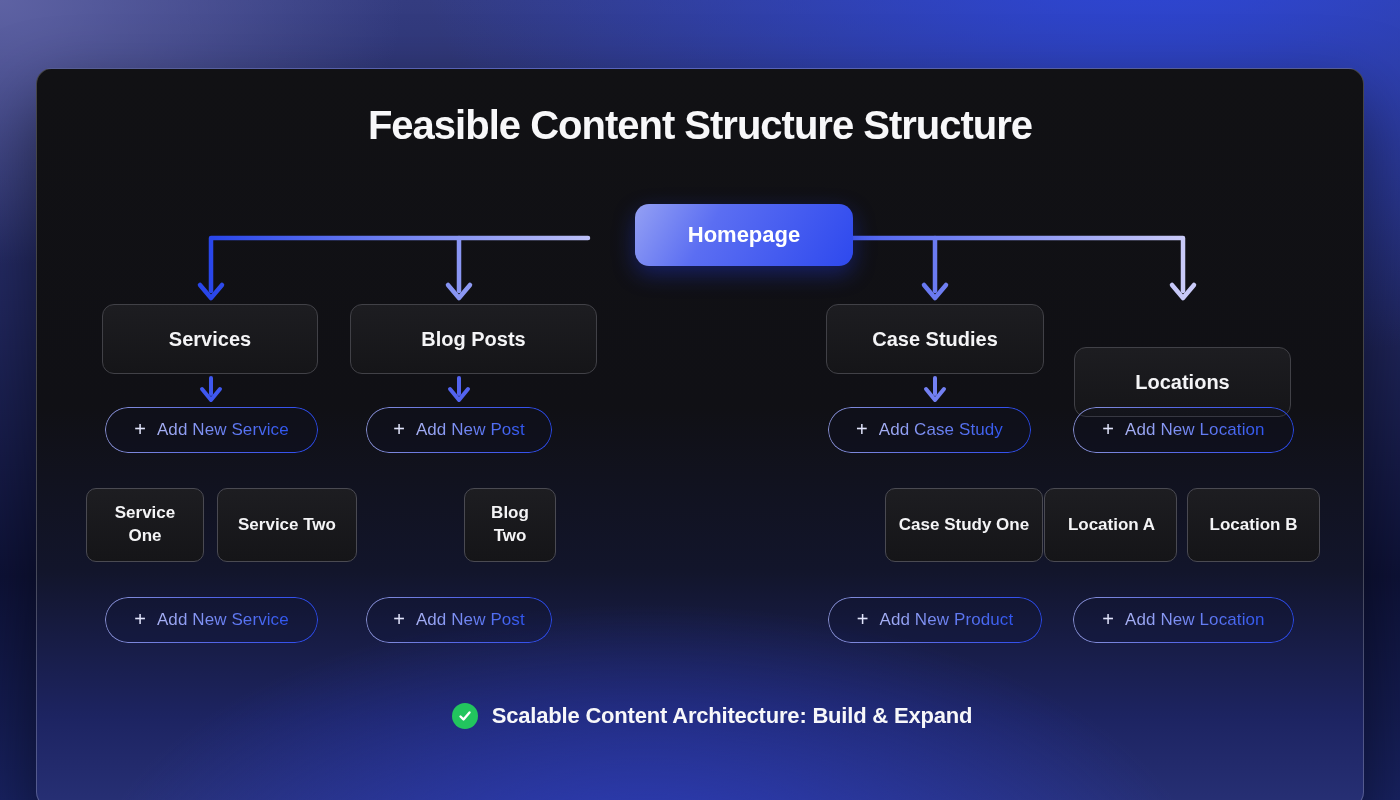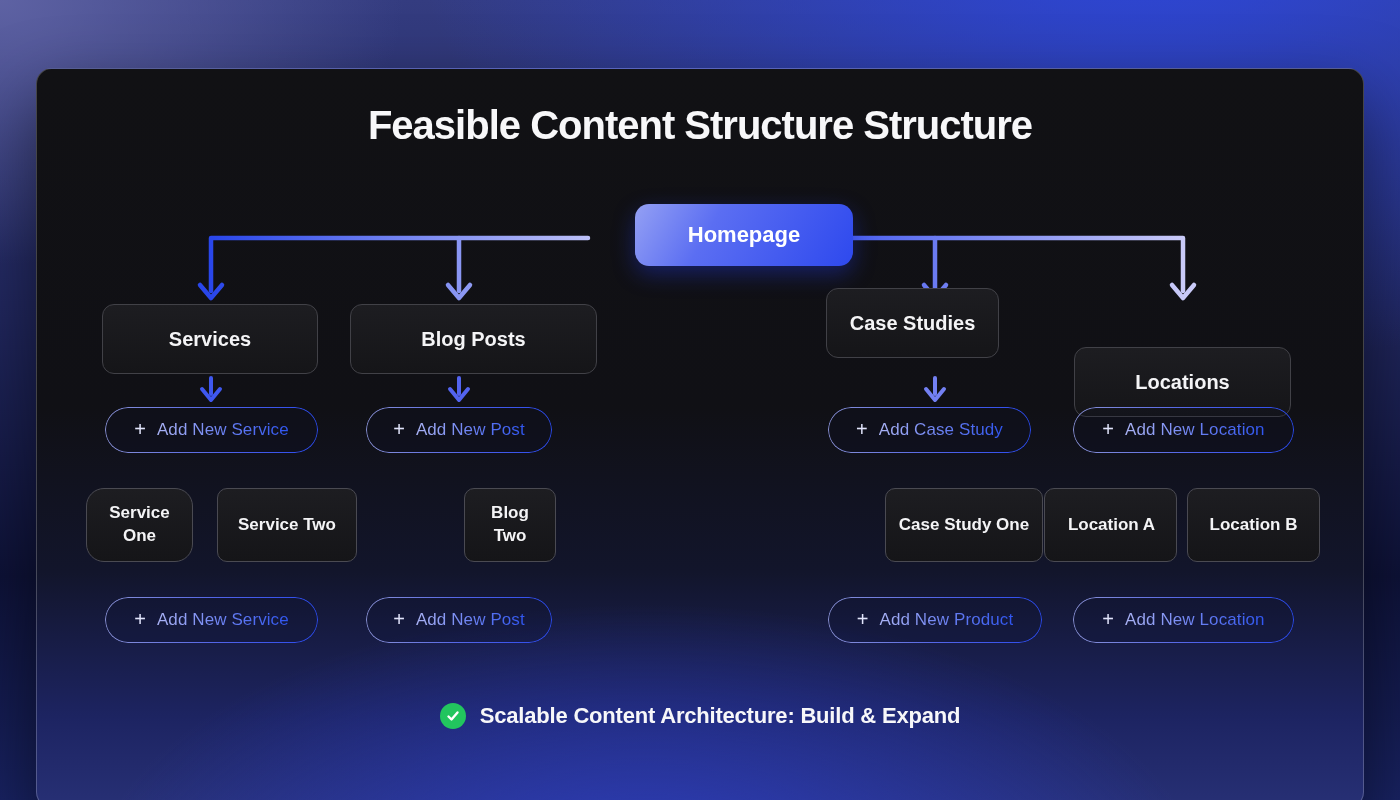--- a/index.html
+++ b/index.html
@@ -68,43 +68,43 @@
   .plus { color: #e2e5fc; font-size: 20px; font-weight: 400; line-height: 1; margin-top: -2px; }
   .pill-label {
     font-size: 17px; font-weight: 500; letter-spacing: 0.1px;
     background: linear-gradient(90deg, #aab3f5 0%, #6c82f3 50%, #2f55f0 100%);
     -webkit-background-clip: text; background-clip: text; color: transparent;
   }
 
   
   .node.c-services  { left: 65px;   top: 235px; width: 216px; }
   .node.c-blog      { left: 313px;  top: 235px; width: 247px; }
-  .node.c-case      { left: 789px;  top: 219px; width: 173px; }
+  .node.c-case      { left: 789px;  top: 235px; width: 218px; }
   .node.c-locations { left: 1037px; top: 235px; width: 217px; margin-top: 43px; }
 
   .pill.p1-services  { left: 68px;   top: 338px; width: 213px; }
   .pill.p1-blog      { left: 329px;  top: 338px; width: 186px; }
   .pill.p1-case      { left: 791px;  top: 338px; width: 203px; }
   .pill.p1-locations { left: 1036px; top: 338px; width: 221px; }
 
-  .node.k-service1 { left: 49px;   top: 419px; width: 107px; border-radius: 18px; }
+  .node.k-service1 { left: 49px;   top: 419px; width: 118px; }
   .node.k-service2 { left: 180px;  top: 419px; width: 140px; }
   .node.k-post1    { left: 325px;  top: 419px; width: 90px; }
   .node.k-post2    { left: 427px;  top: 419px; width: 92px; }
   .node.k-case1    { left: 819px;  top: 419px; width: 158px; margin-left: 29px; }
   .node.k-loca     { left: 1007px; top: 419px; width: 133px; padding-left: 12px; }
   .node.k-locb     { left: 1150px; top: 419px; width: 133px; }
 
   .pill.p2-services  { left: 68px;   top: 528px; width: 213px; }
   .pill.p2-blog      { left: 329px;  top: 528px; width: 186px; }
   .pill.p2-case      { left: 791px;  top: 528px; width: 214px; }
   .pill.p2-locations { left: 1036px; top: 528px; width: 221px; }
 
   .footer {
-    position: absolute; left: 0; top: 634px; width: 100%;
+    position: absolute; left: 12px; top: 634px; width: 100%;
     display: flex; align-items: center; justify-content: center; gap: 14px;
   }
   .check-badge {
     width: 26px; height: 26px; border-radius: 50%;
     background: #22c55e; display: flex; align-items: center; justify-content: center;
     flex: 0 0 auto;
   }
   .footer-text { color: #f7f7f9; font-size: 22px; font-weight: 600; letter-spacing: -0.2px; }
 </style>
 </head>

